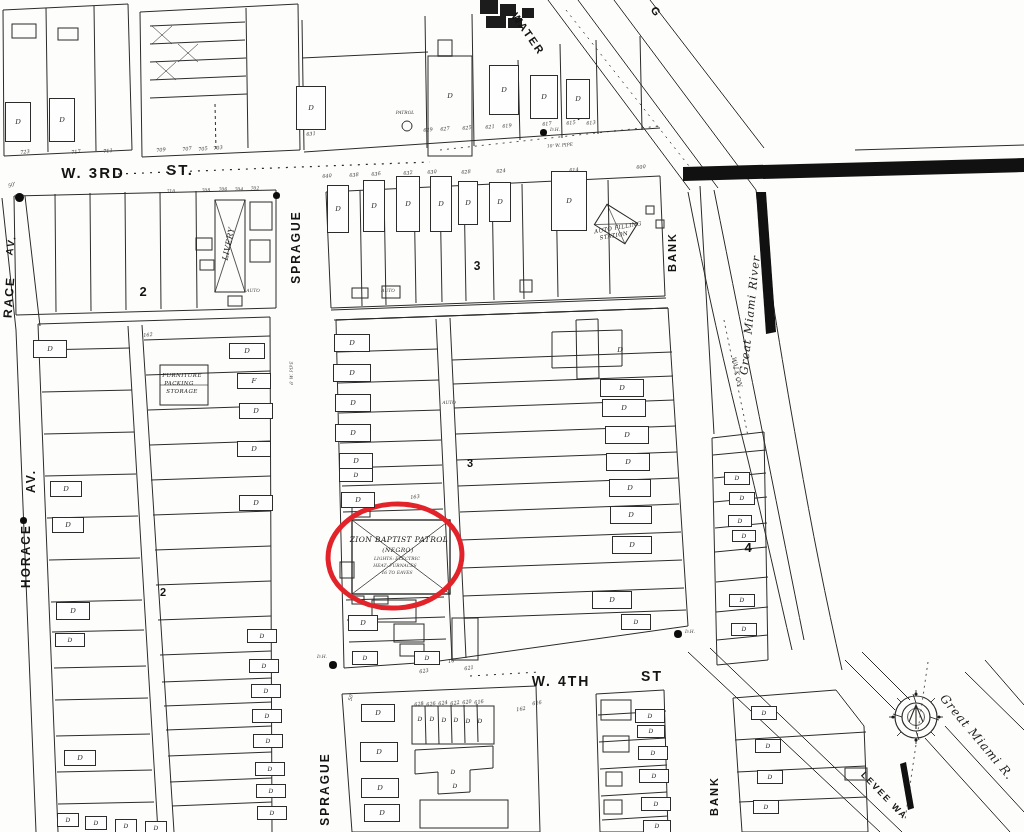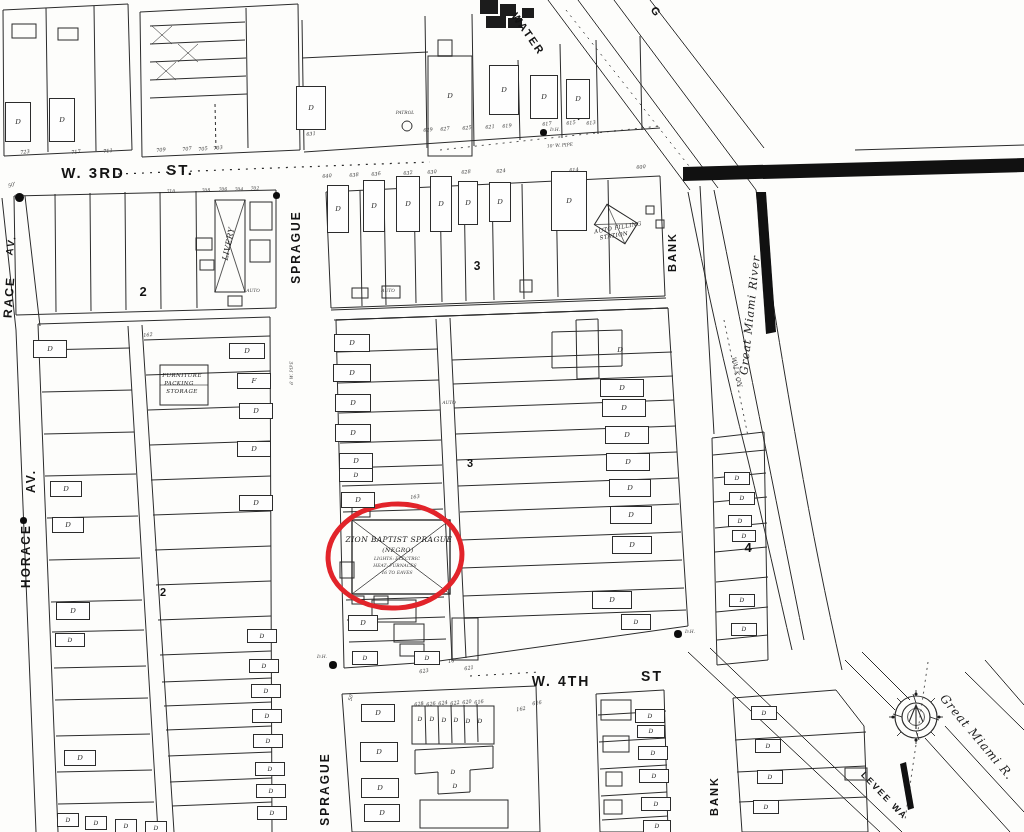--- a/index.html
+++ b/index.html
@@ -175,21 +175,21 @@
       <span class="lbl st" style="left: 31px; top: 481px; font-size: 12px; transform: translate(-50%, -50%) rotate(-90deg);">AV.</span>
       <span class="lbl st" style="left: 9px; top: 297px; font-size: 12px; transform: translate(-50%, -50%) rotate(-86deg);">RACE</span>
       <span class="lbl st" style="left: 11px; top: 245px; font-size: 10px; transform: translate(-50%, -50%) rotate(-80deg);">AV.</span>
       <span class="lbl st" style="left: 528px; top: 34px; font-size: 11px; transform: translate(-50%, -50%) rotate(55deg);">WATER</span>
       <span class="lbl st" style="left: 577px; top: 112px; font-size: 10px; transform: translate(-50%, -50%) rotate(60deg);">AV.</span>
       <span class="lbl river" style="left: 750px; top: 315px; font-size: 11px; transform: translate(-50%, -50%) rotate(-84deg);">Great Miami River</span>
       <span class="lbl river" style="left: 977px; top: 737px; font-size: 12px; transform: translate(-50%, -50%) rotate(50deg);">Great Miami R.</span>
       <span class="lbl st" style="left: 884px; top: 796px; font-size: 9px; transform: translate(-50%, -50%) rotate(46deg);">LEVEE WA</span>
       <span class="lbl st" style="left: 656px; top: 12px; font-size: 11px; transform: translate(-50%, -50%) rotate(58deg);">G</span>
       <span class="lbl num" style="left: 737px; top: 372px; font-size: 6px; transform: translate(-50%, -50%) rotate(78deg);">WALK ON</span>
-      <span class="lbl name" style="left: 399px; top: 540px; font-size: 7.5px; transform: translate(-50%, -50%) rotate(0deg);">ZION BAPTIST SPRAGUE</span>
+      <span class="lbl name" style="left: 399px; top: 540px; font-size: 7.5px; transform: translate(-50%, -50%) rotate(0deg);">ZION BAPTIST PATROL</span>
       <span class="lbl name" style="left: 398px; top: 550px; font-size: 6px; transform: translate(-50%, -50%) rotate(0deg);">(NEGRO)</span>
       <span class="lbl tiny" style="left: 397px; top: 559px; font-size: 4.5px; transform: translate(-50%, -50%) rotate(0deg);">LIGHTS: ELECTRIC</span>
       <span class="lbl tiny" style="left: 395px; top: 566px; font-size: 4.5px; transform: translate(-50%, -50%) rotate(0deg);">HEAT: FURNACES</span>
       <span class="lbl tiny" style="left: 397px; top: 573px; font-size: 4.5px; transform: translate(-50%, -50%) rotate(0deg);">16 TO EAVES</span>
       <span class="lbl name" style="left: 229px; top: 244px; font-size: 8px; transform: translate(-50%, -50%) rotate(-78deg);">LIVERY</span>
       <span class="lbl name" style="left: 182px; top: 376px; font-size: 5.5px; transform: translate(-50%, -50%) rotate(0deg);">FURNITURE</span>
       <span class="lbl name" style="left: 179px; top: 384px; font-size: 5.5px; transform: translate(-50%, -50%) rotate(0deg);">PACKING</span>
       <span class="lbl name" style="left: 182px; top: 392px; font-size: 5.5px; transform: translate(-50%, -50%) rotate(0deg);">STORAGE</span>
       <span class="lbl name" style="left: 618px; top: 228px; font-size: 5.5px; transform: translate(-50%, -50%) rotate(-10deg);">AUTO FILLING</span>
       <span class="lbl name" style="left: 614px; top: 236px; font-size: 5.5px; transform: translate(-50%, -50%) rotate(-10deg);">STATION</span>

